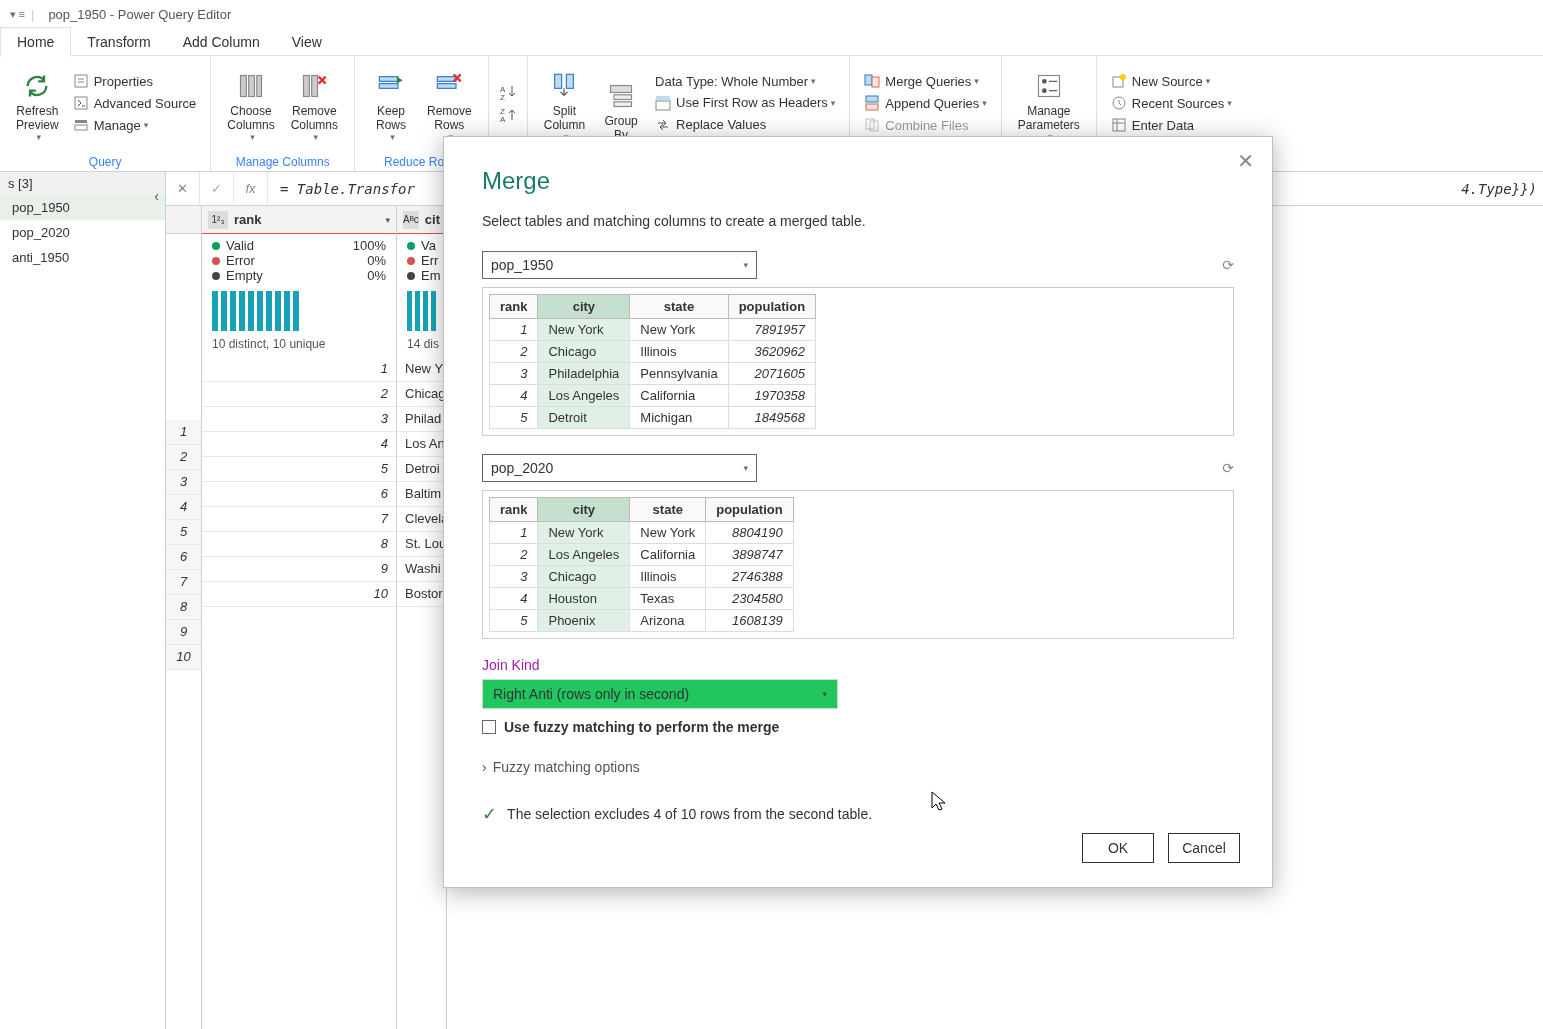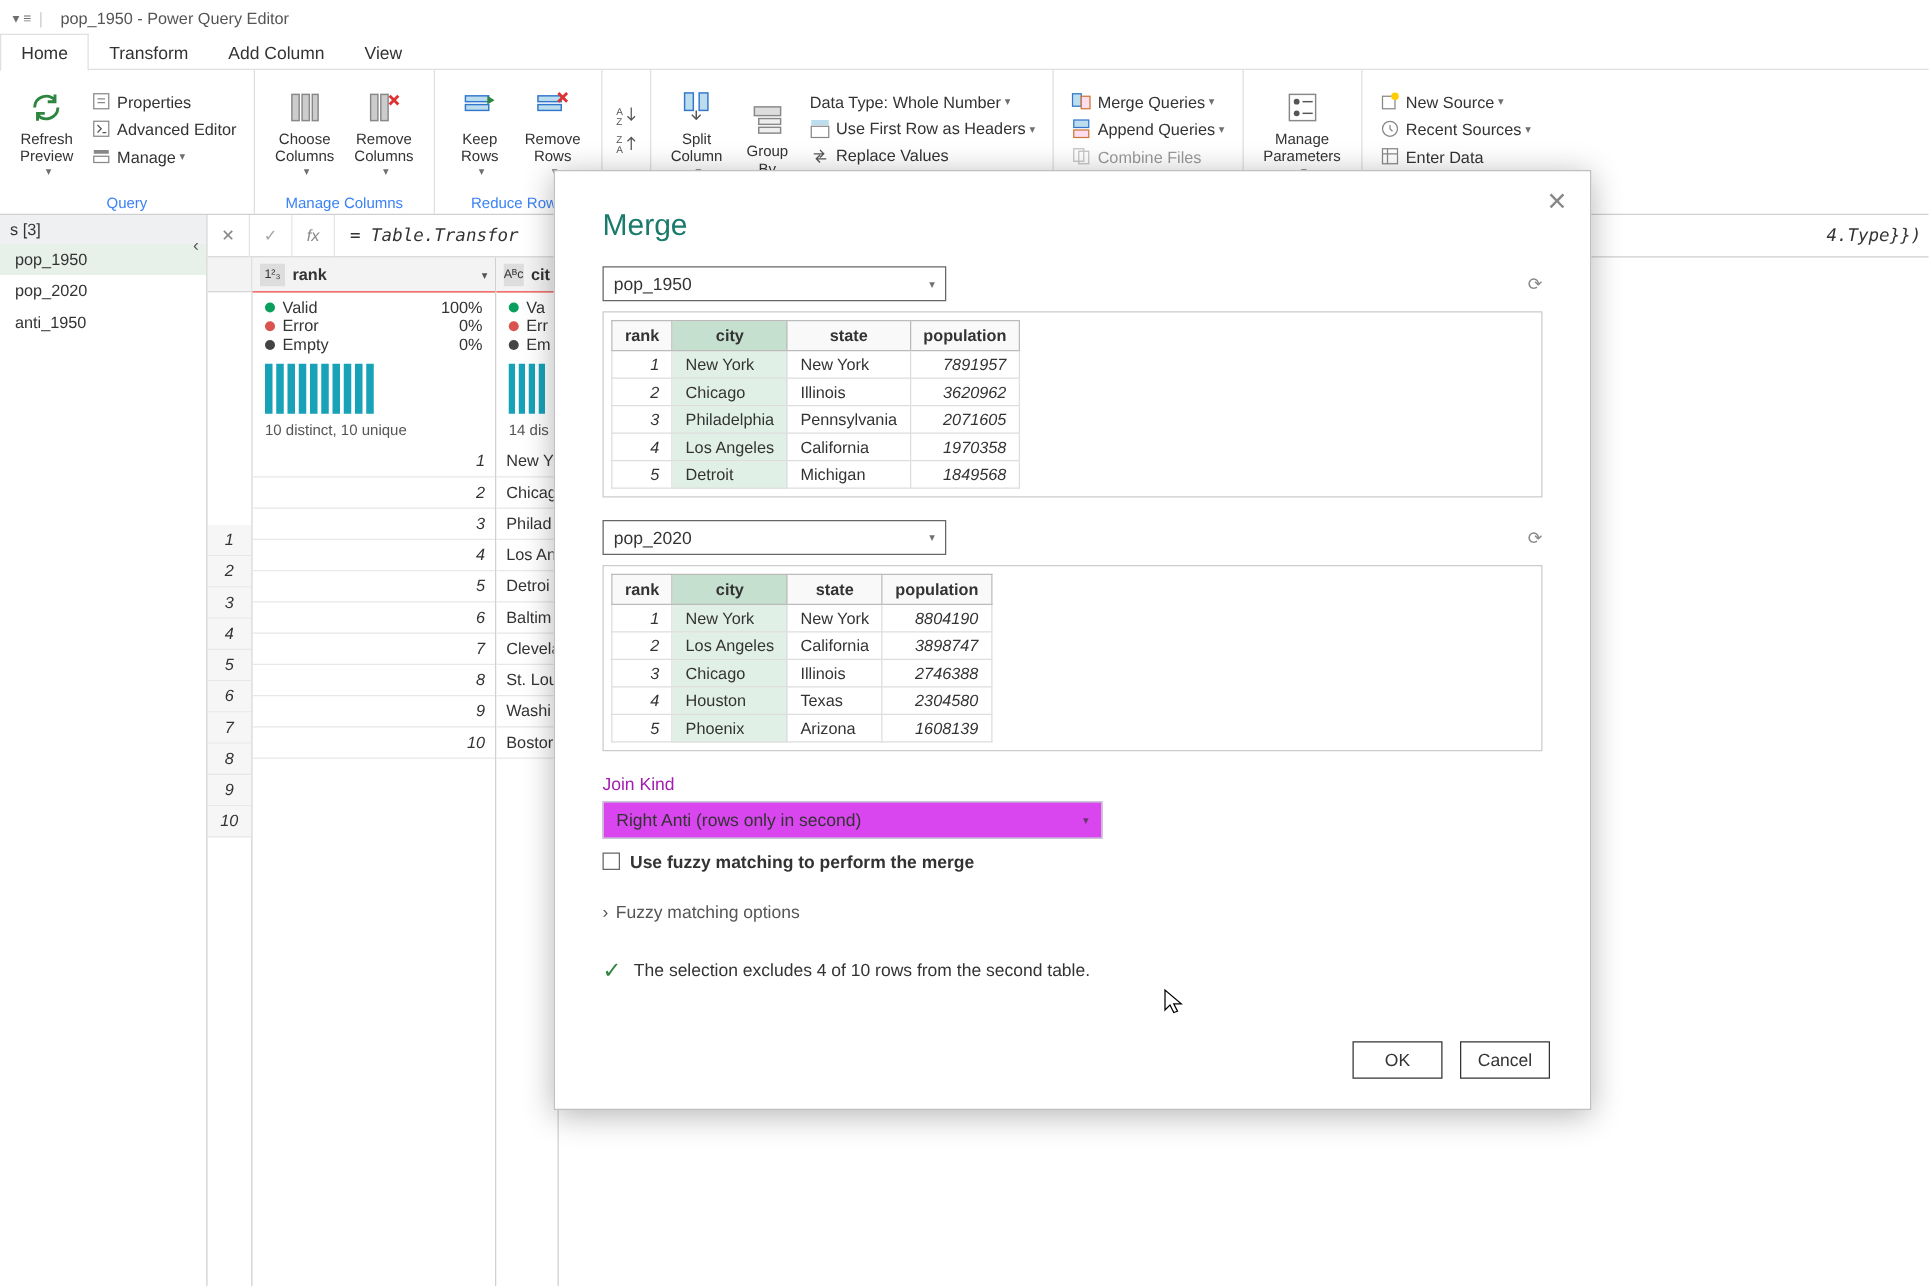--- a/index.html
+++ b/index.html
@@ -75,21 +75,21 @@
   .preview-table-wrap { border: 1px solid #ccc; padding: 6px; margin-top: 8px; margin-bottom: 18px; overflow: auto; }
   .preview-table { border-collapse: collapse; font-size: 13px; }
   .preview-table th { border: 1px solid #bbb; padding: 4px 10px; font-weight: 600; background: #f9f9f9; text-align: center; }
   .preview-table th.selcol { background: #c5e0ce; }
   .preview-table td { border: 1px solid #ddd; padding: 3px 10px; }
   .preview-table td.num { text-align: right; font-style: italic; }
   .preview-table td.selcol { background: #e1f0e6; }
   .refresh-ico { margin-left: auto; color: #888; cursor: pointer; font-size: 14px; }
 
   .field-label { font-size: 14px; color: #a21caf; margin-bottom: 6px; }
-  .join-combo { width: 400px; height: 30px; border: 1px solid #c5e0ce; background: #d946ef; display: flex; align-items: center; justify-content: space-between; padding: 0 10px; font-size: 14px; cursor: pointer; margin-bottom: 10px; }
+  .join-combo { width: 356px; height: 30px; border: 1px solid #c5e0ce; background: #22c55e; display: flex; align-items: center; justify-content: space-between; padding: 0 10px; font-size: 14px; cursor: pointer; margin-bottom: 10px; }
   .checkbox-row { display: flex; align-items: center; gap: 8px; font-size: 14px; margin-bottom: 24px; font-weight: bold; }
   .checkbox { width: 14px; height: 14px; border: 1px solid #666; cursor: pointer; }
   .expander { display: flex; align-items: center; gap: 6px; font-size: 14px; color: #555; cursor: pointer; margin-bottom: 28px; }
   .status-row { display: flex; align-items: center; gap: 10px; font-size: 14px; }
   .check-ico { color: #2e8540; font-size: 18px; }
   .dialog-buttons { position: absolute; right: 32px; bottom: 24px; display: flex; gap: 14px; }
   .btn { width: 72px; height: 30px; border: 1px solid #333; background: #fff; font-size: 14px; cursor: pointer; display: flex; align-items: center; justify-content: center; }
 
   .cursor-img { position: absolute; left: 930px; top: 790px; font-size: 16px; z-index: 101; pointer-events: none; }
 </style>
@@ -128,21 +128,21 @@
               <line x1="5" y1="6" x2="11" y2="6" stroke="#888"></line>
               <line x1="5" y1="9" x2="11" y2="9" stroke="#888"></line>
             </svg>
             <span>Properties</span>
           </div>
         <div class="small-btn">
             <svg class="icon" viewBox="0 0 16 16">
               <rect x="2" y="2" width="12" height="12" fill="none" stroke="#888"></rect>
               <path d="M5 5l3 3-3 3M9 11h3" fill="none" stroke="#555"></path>
             </svg>
-            <span>Advanced Editor</span>
+            <span>Advanced Source</span>
           </div>
         <div class="small-btn">
             <svg class="icon" viewBox="0 0 16 16">
               <rect x="2" y="3" width="12" height="3" fill="#888"></rect>
               <rect x="2" y="8" width="12" height="5" fill="none" stroke="#888"></rect>
             </svg>
             <span>Manage</span>
             <span class="dd">▾</span>
           </div>
       </div>
@@ -476,20 +476,21 @@
           </div>
       </div>
     </div>
   </div>
 </div>
 
 <div class="dialog-overlay">
   <div class="dialog-close">✕</div>
   <div class="dialog-body">
     <div class="dialog-title">Merge</div>
+    <div class="dialog-sub">Select tables and matching columns to create a merged table.</div>
 
     <div class="table-select-row">
       <div class="combo">
         <span>pop_1950</span>
         <span class="dd">▾</span>
       </div>
       <span class="refresh-ico">⟳</span>
     </div>
     <div class="preview-table-wrap">
       <table class="preview-table" id="t1">

